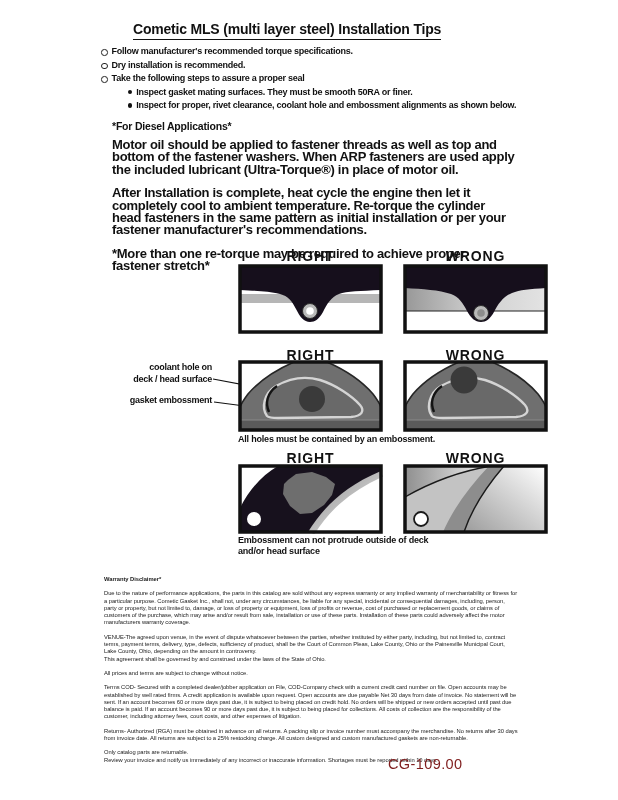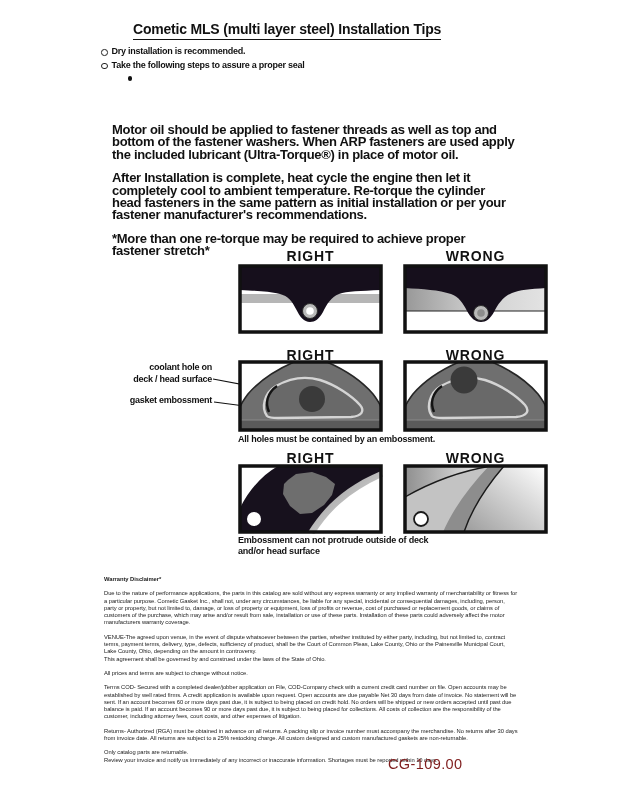--- a/index.html
+++ b/index.html
@@ -46,32 +46,42 @@
 </head>
 <body>
 
 <div class="abs" style="left:112px;top:20px;margin-left:21px;">
   <span class="title">Cometic MLS (multi layer steel) Installation Tips</span>
 </div>
 
 <div class="abs bullets" style="left:101px;top:45px;width:440px;">
   <div class="brow">
     <span class="odot"></span>
+    <span>Follow manufacturer's recommended torque specifications.</span>
+  </div>
+  <div class="brow">
+    <span class="odot"></span>
     <span>Dry installation is recommended.</span>
   </div>
   <div class="brow">
     <span class="odot"></span>
     <span>Take the following steps to assure a proper seal</span>
   </div>
   <div class="brow sub">
     <span class="fdot"></span>
+    <span>Inspect gasket mating surfaces.  They must be smooth 50RA or finer.</span>
+  </div>
+  <div class="brow sub">
+    <span class="fdot"></span>
+    <span>Inspect for proper, rivet clearance, coolant hole and embossment alignments as shown below.</span>
   </div>
 </div>
 
 <div class="abs" style="left:112px;top:120px;width:410px;">
+  <div class="dheading">*For Diesel Applications*</div>
   <div class="para">Motor oil should be applied to fastener threads as well as top and bottom of the fastener washers. When ARP fasteners are used apply the included lubricant (Ultra-Torque®) in place of motor oil.</div>
   <div class="para">After Installation is complete, heat cycle the engine then let it completely cool to ambient temperature. Re-torque the cylinder head fasteners in the same pattern as initial installation or per your fastener manufacturer's recommendations.</div>
   <div class="para">*More than one re-torque may be required to achieve proper fastener stretch*</div>
 </div>
 
 <div class="abs figwrap">
 
   <div class="abs rw-label" style="left:238px;top:0;">RIGHT</div>
   <div class="abs rw-label" style="left:403px;top:0;">WRONG</div>
 

